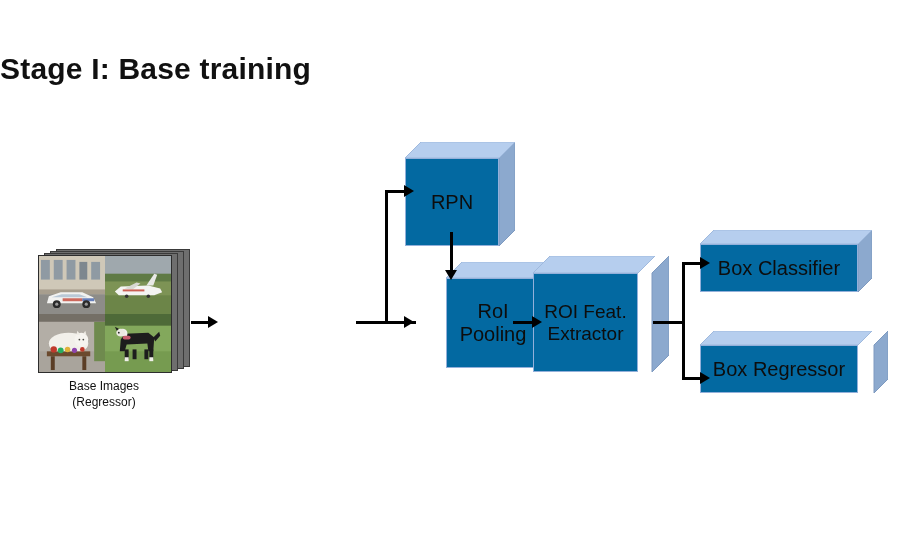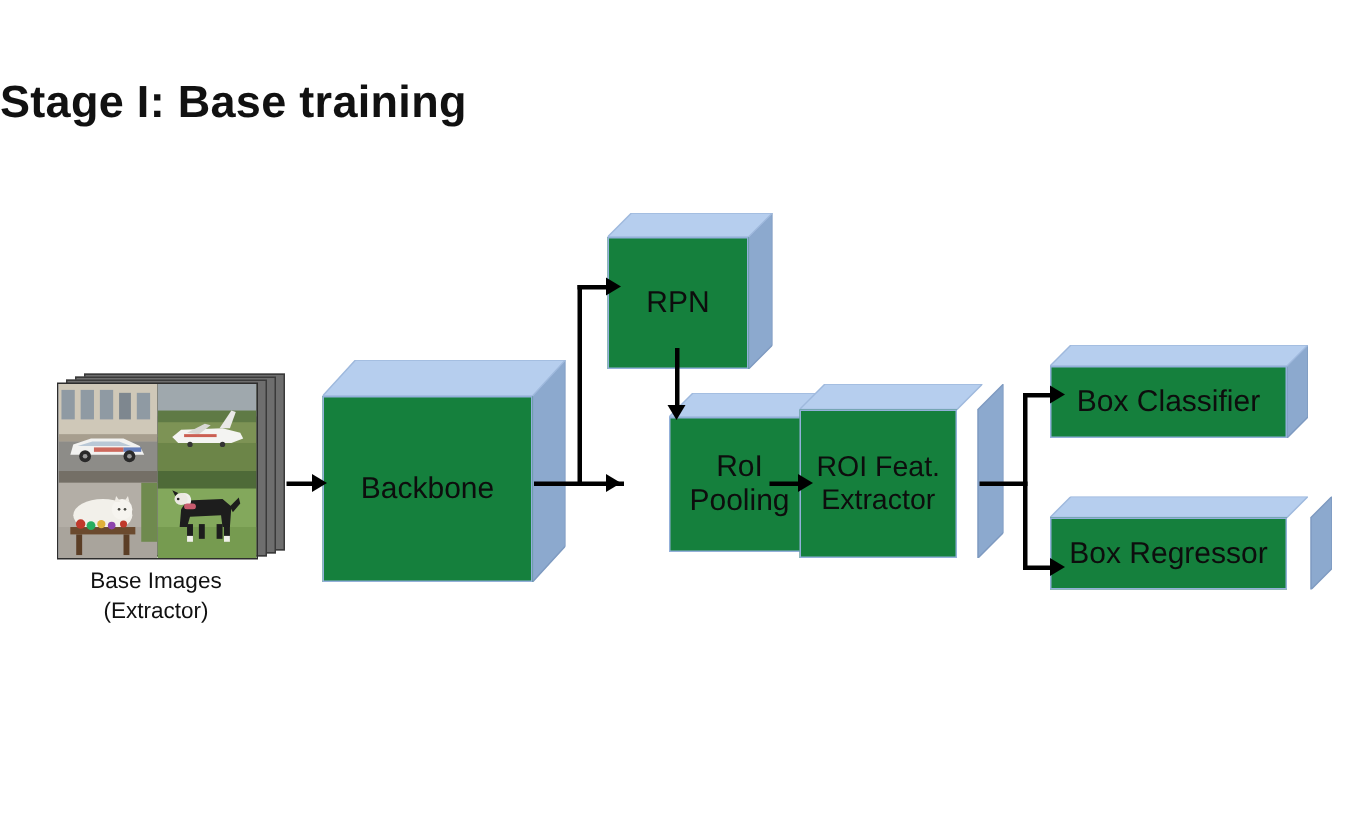--- a/index.html
+++ b/index.html
@@ -37,21 +37,21 @@
   }
 
   
   .box3d {
     position: absolute;
   }
   .box3d .face-front {
     position: absolute;
     left: 0;
     bottom: 0;
-    background: #15803d;
+    background: #0369a1;
     border: 1px solid #93B0DA;
     box-sizing: border-box;
     display: flex;
     align-items: center;
     justify-content: center;
     text-align: center;
     line-height: 1.15;
     z-index: 3;
   }
   .box3d .face-top {
@@ -130,21 +130,21 @@
     z-index: 5;
   }
   .photo { position: relative; overflow: hidden; }
 
   .stack-caption {
     position: absolute;
     left: 0px;
     top: 378px;
     width: 208px;
     text-align: center;
-    font-size: 15px;
+    font-size: 12px;
     line-height: 1.35;
     color: #111111;
   }
   .stack-caption .l2 { display: block; }
 </style>
 </head>
 <body>
 
 <div class="canvas">
 
@@ -237,41 +237,26 @@
           <rect x="20" y="44" width="4" height="4" fill="#efefe9"></rect>
           <rect x="45" y="44" width="4" height="4" fill="#efefe9"></rect>
           <path d="M49 24 L55 18 L56 22 L51 28 Z" fill="#1d1d1d"></path>
         </svg>
       </div>
     </div>
   </div>
 
   <div class="stack-caption">
     <span>Base Images</span>
-    <span class="l2">(Extractor)</span>
+    <span class="l2">(Regressor)</span>
   </div>
 
   <div class="line-h" style="left:191px; top:321px; width:20px;"></div>
   <div class="arrow right" style="left:208px; top:316px;"></div>
 
-  <div class="box3d" style="left:215px; top:240px; width:162px; height:148px;">
-    <div class="face-top">
-      <svg width="162" height="148">
-        <polygon points="0,24 22,0 162,0 140,24" fill="#B6CEEE" stroke="#9FB9DD" stroke-width="1"></polygon>
-      </svg>
-    </div>
-    <div class="face-side">
-      <svg width="162" height="148" style="display:block;">
-        <polygon points="140,24 162,0 162,124 140,148" fill="#8CA9CE" stroke="#7E9AC0" stroke-width="1"></polygon>
-      </svg>
-    </div>
-    <div class="face-front" style="width:140px; height:124px;">
-      <span class="box-label">Backbone</span>
-    </div>
-  </div>
 
   <div class="line-h" style="left:356px; top:321px; width:60px;"></div>
 
   <div class="line-v" style="left:385px; top:190px; height:134px;"></div>
   <div class="line-h" style="left:385px; top:190px; width:25px;"></div>
   <div class="arrow right" style="left:404px; top:185px;"></div>
 
   <div class="arrow right" style="left:404px; top:316px;"></div>
 
   <div class="box3d" style="left:405px; top:142px; width:110px; height:104px;">

